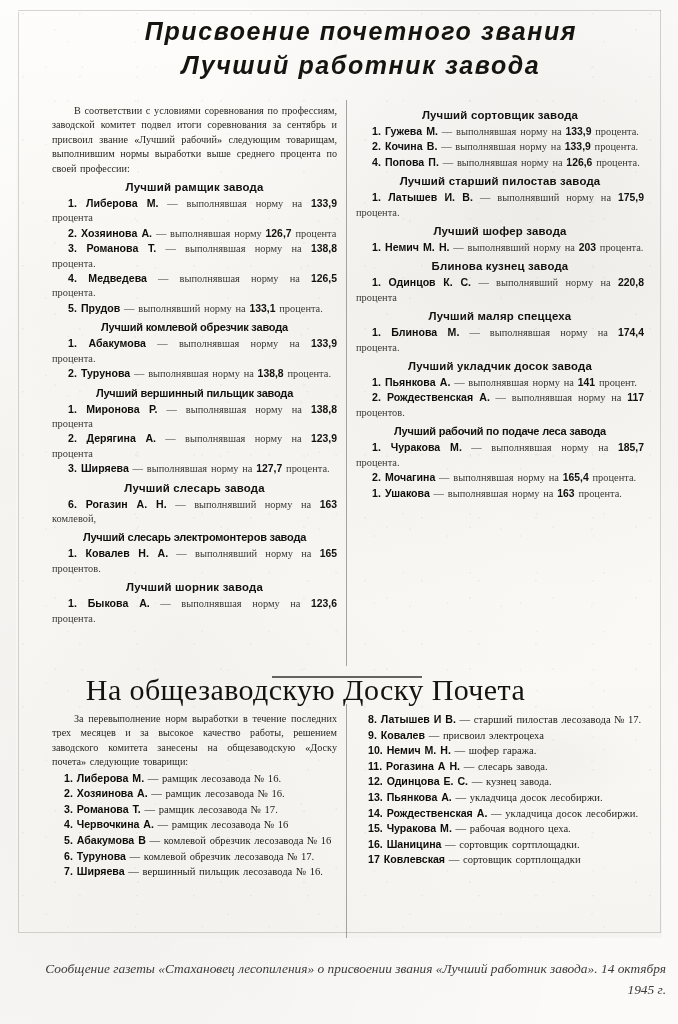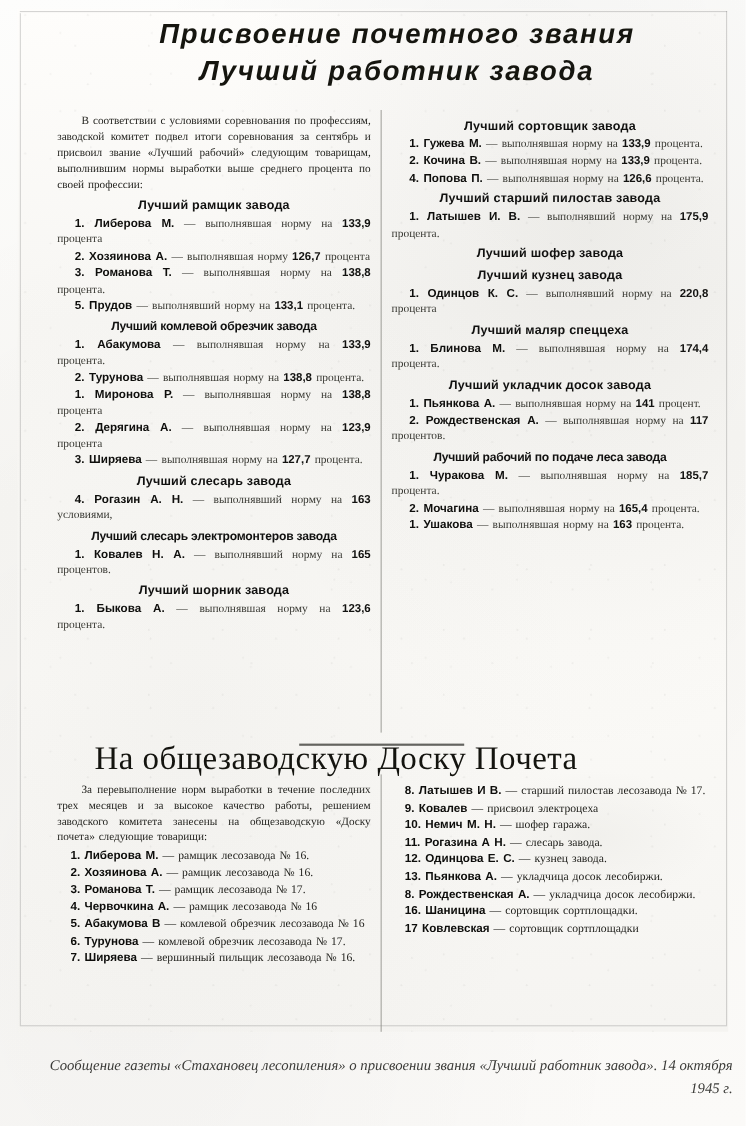--- a/index.html
+++ b/index.html
@@ -225,46 +225,49 @@
 <div class="colrule colrule-a"></div>
 <div class="colrule colrule-b"></div>
 
 <div class="col col-1a">
   <p class="intro">В соответствии с условиями соревнования по профессиям, заводской комитет подвел итоги соревнования за сентябрь и присвоил звание «Лучший рабочий» следующим товарищам, выполнившим нормы выработки выше среднего процента по своей профессии:</p>
   <div id="a1-left">
       <div class="cat">Лучший рамщик завода</div>
       <p class="ent"><b>1. Либерова М.</b><span class="faint"> — выполнявшая норму на </span><span class="pct">133,9</span><span class="faint"> процента</span></p>
       <p class="ent"><b>2. Хозяинова А.</b><span class="faint"> — выполнявшая норму </span><span class="pct">126,7</span><span class="faint"> процента</span></p>
       <p class="ent"><b>3. Романова Т.</b><span class="faint"> — выполнявшая норму на </span><span class="pct">138,8</span><span class="faint"> процента.</span></p>
+      <p class="ent"><b>4. Медведева</b><span class="faint"> — выполнявшая норму на </span><span class="pct">126,5</span><span class="faint"> процента.</span></p>
       <p class="ent"><b>5. Прудов</b><span class="faint"> — выполнявший норму на </span><span class="pct">133,1</span><span class="faint"> процента.</span></p>
       <div class="cat tight">Лучший комлевой обрезчик завода</div>
       <p class="ent"><b>1. Абакумова</b><span class="faint"> — выполнявшая норму на </span><span class="pct">133,9</span><span class="faint"> процента.</span></p>
       <p class="ent"><b>2. Турунова</b><span class="faint"> — выполнявшая норму на </span><span class="pct">138,8</span><span class="faint"> процента.</span></p>
+      <div class="cat tight">Лучший вершинный пильщик завода</div>
       <p class="ent"><b>1. Миронова Р.</b><span class="faint"> — выполнявшая норму на </span><span class="pct">138,8</span><span class="faint"> процента</span></p>
       <p class="ent"><b>2. Дерягина А.</b><span class="faint"> — выполнявшая норму на </span><span class="pct">123,9</span><span class="faint"> процента</span></p>
       <p class="ent"><b>3. Ширяева</b><span class="faint"> — выполнявшая норму на </span><span class="pct">127,7</span><span class="faint"> процента.</span></p>
       <div class="cat">Лучший слесарь завода</div>
-      <p class="ent"><b>4. Рогазин А. Н.</b><span class="faint"> — выполнявший норму на </span><span class="pct">163</span><span class="faint"> условиями,</span></p>
+      <p class="ent"><b>6. Рогазин А. Н.</b><span class="faint"> — выполнявший норму на </span><span class="pct">163</span><span class="faint"> комлевой,</span></p>
       <div class="cat tight">Лучший слесарь электромонтеров завода</div>
       <p class="ent"><b>1. Ковалев Н. А.</b><span class="faint"> — выполнявший норму на </span><span class="pct">165</span><span class="faint"> процентов.</span></p>
       <div class="cat">Лучший шорник завода</div>
       <p class="ent"><b>1. Быкова А.</b><span class="faint"> — выполнявшая норму на </span><span class="pct">123,6</span><span class="faint"> процента.</span></p>
     </div>
 </div>
 
 <div class="col col-2a">
   <div id="a1-right">
       <div class="cat">Лучший сортовщик завода</div>
       <p class="ent"><b>1. Гужева М.</b><span class="faint"> — выполнявшая норму на </span><span class="pct">133,9</span><span class="faint"> процента.</span></p>
       <p class="ent"><b>2. Кочина В.</b><span class="faint"> — выполнявшая норму на </span><span class="pct">133,9</span><span class="faint"> процента.</span></p>
       <p class="ent"><b>4. Попова П.</b><span class="faint"> — выполнявшая норму на </span><span class="pct">126,6</span><span class="faint"> процента.</span></p>
       <div class="cat">Лучший старший пилостав завода</div>
       <p class="ent"><b>1. Латышев И. В.</b><span class="faint"> — выполнявший норму на </span><span class="pct">175,9</span><span class="faint"> процента.</span></p>
       <div class="cat">Лучший шофер завода</div>
-      <div class="cat">Лучший кузнец завода</div>
+      <p class="ent"><b>1. Немич М. Н.</b><span class="faint"> — выполнявший норму на </span><span class="pct">203</span><span class="faint"> процента.</span></p>
+      <div class="cat">Блинова кузнец завода</div>
       <p class="ent"><b>1. Одинцов К. С.</b><span class="faint"> — выполнявший норму на </span><span class="pct">220,8</span><span class="faint"> процента</span></p>
       <div class="cat">Лучший маляр спеццеха</div>
       <p class="ent"><b>1. Блинова М.</b><span class="faint"> — выполнявшая норму на </span><span class="pct">174,4</span><span class="faint"> процента.</span></p>
       <div class="cat">Лучший укладчик досок завода</div>
       <p class="ent"><b>1. Пьянкова А.</b><span class="faint"> — выполнявшая норму на </span><span class="pct">141</span><span class="faint"> процент.</span></p>
       <p class="ent"><b>2. Рождественская А.</b><span class="faint"> — выполнявшая норму на </span><span class="pct">117</span><span class="faint"> процентов.</span></p>
       <div class="cat tight">Лучший рабочий по подаче леса завода</div>
       <p class="ent"><b>1. Чуракова М.</b><span class="faint"> — выполнявшая норму на </span><span class="pct">185,7</span><span class="faint"> процента.</span></p>
       <p class="ent"><b>2. Мочагина</b><span class="faint"> — выполнявшая норму на </span><span class="pct">165,4</span><span class="faint"> процента.</span></p>
       <p class="ent"><b>1. Ушакова</b><span class="faint"> — выполнявшая норму на </span><span class="pct">163</span><span class="faint"> процента.</span></p>
@@ -288,21 +291,22 @@
 </div>
 
 <div class="col col-2b">
   <div id="a2-right">
       <p class="hon"><b>8. Латышев И В.</b><span> — старший пилостав лесозавода № 17.</span></p>
       <p class="hon"><b>9. Ковалев</b><span> — присвоил электроцеха</span></p>
       <p class="hon"><b>10. Немич М. Н.</b><span> — шофер гаража.</span></p>
       <p class="hon"><b>11. Рогазина А Н.</b><span> — слесарь завода.</span></p>
       <p class="hon"><b>12. Одинцова Е. С.</b><span> — кузнец завода.</span></p>
       <p class="hon"><b>13. Пьянкова А.</b><span> — укладчица досок лесобиржи.</span></p>
-      <p class="hon"><b>8. Рождественская А.</b><span> — укладчица досок лесобиржи.</span></p>
+      <p class="hon"><b>14. Рождественская А.</b><span> — укладчица досок лесобиржи.</span></p>
+      <p class="hon"><b>15. Чуракова М.</b><span> — рабочая водного цеха.</span></p>
       <p class="hon"><b>16. Шаницина</b><span> — сортовщик сортплощадки.</span></p>
       <p class="hon"><b>17 Ковлевская</b><span> — сортовщик сортплощадки</span></p>
     </div>
 </div>
 
 <div class="speckle"></div>
 
 <div class="caption">Сообщение газеты «Стахановец лесопиления» о присвоении звания «Лучший работник завода». 14 октября 1945 г.</div>
 
 </body></html>

